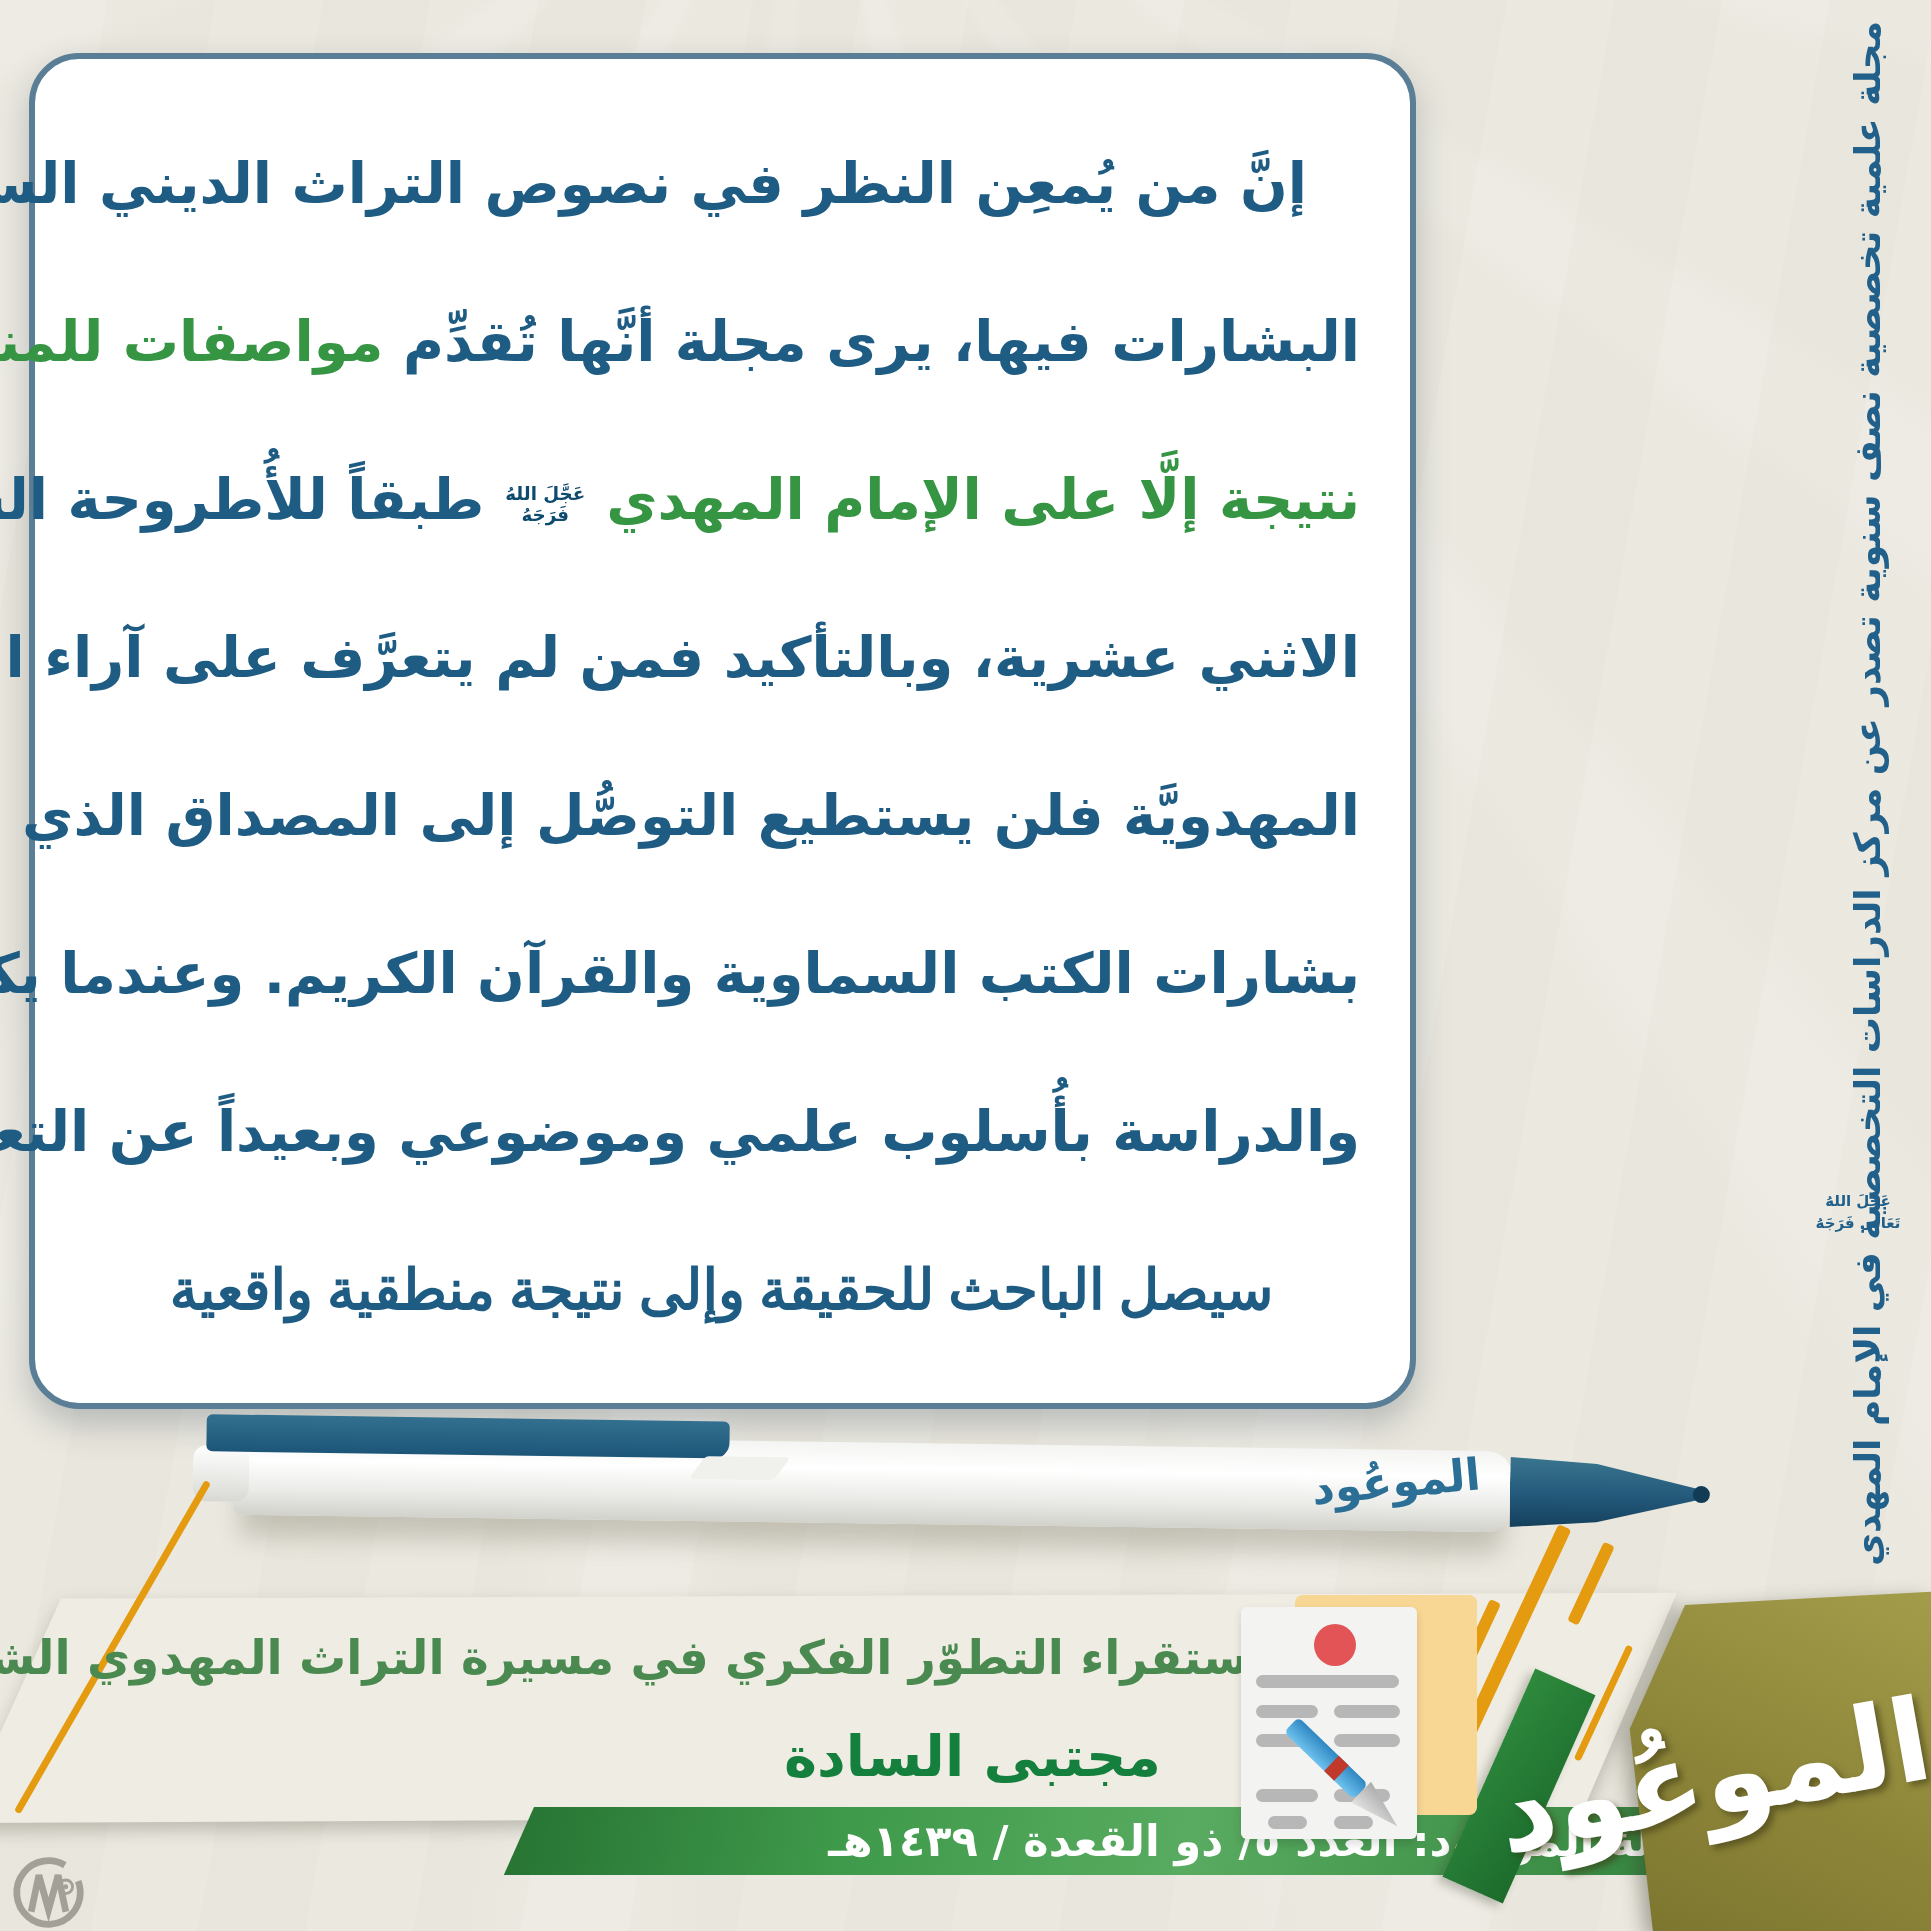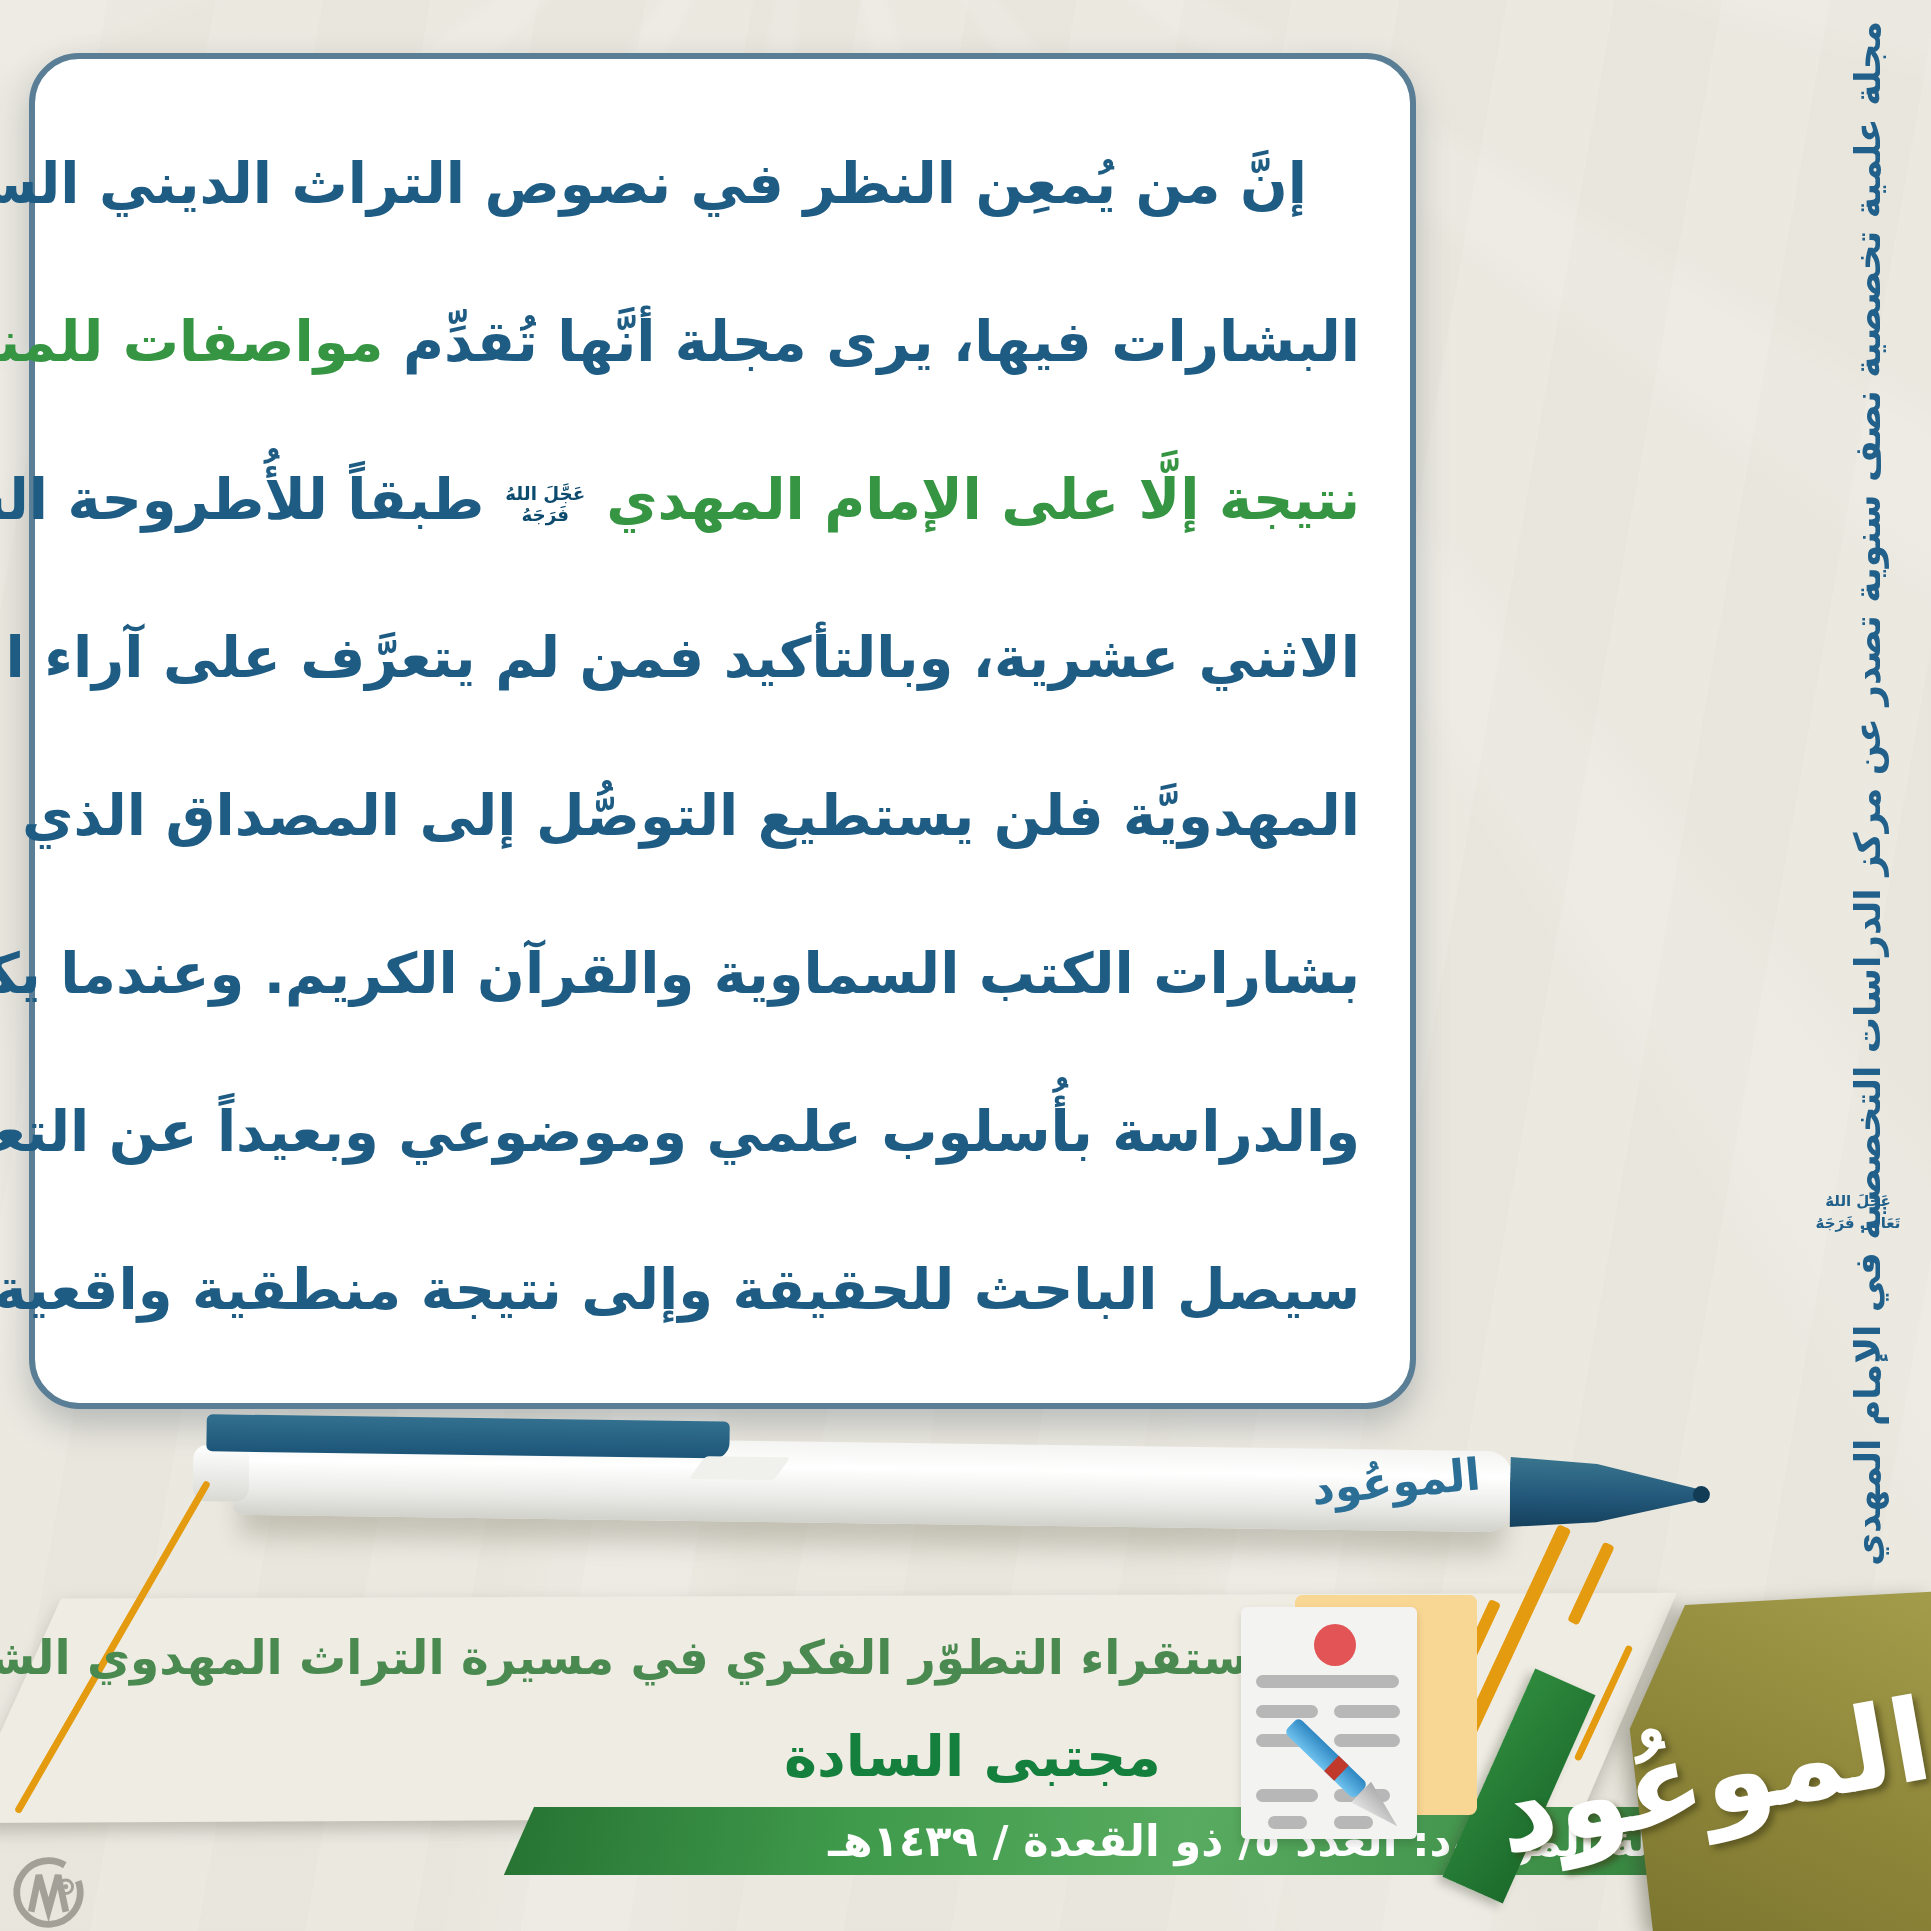--- a/index.html
+++ b/index.html
@@ -33,21 +33,21 @@
   .card-text{
     position:absolute;left:48px;right:50px;top:46px;
     direction:rtl;font-weight:bold;font-size:56px;
   }
   .line{
     height:158px;line-height:158px;white-space:nowrap;
     text-align:justify;text-align-last:justify;text-justify:inter-word;
     overflow:visible;
   }
   .line.first{text-indent:53px;}
-  .line.last{text-align-last:center;}
+  .line.last{text-align-last:center;font-family:Liberation Serif, serif;}
   .seg-blue{color:#1e5c84;}
   .seg-green{color:#359542;}
   .hon-inline{
     display:inline-block;width:83px;font-size:18.3px;line-height:21px;
     white-space:normal;text-align:center;vertical-align:middle;
     text-align-last:center;color:#0c4a6e;
   }
 
   
   .side-text{

